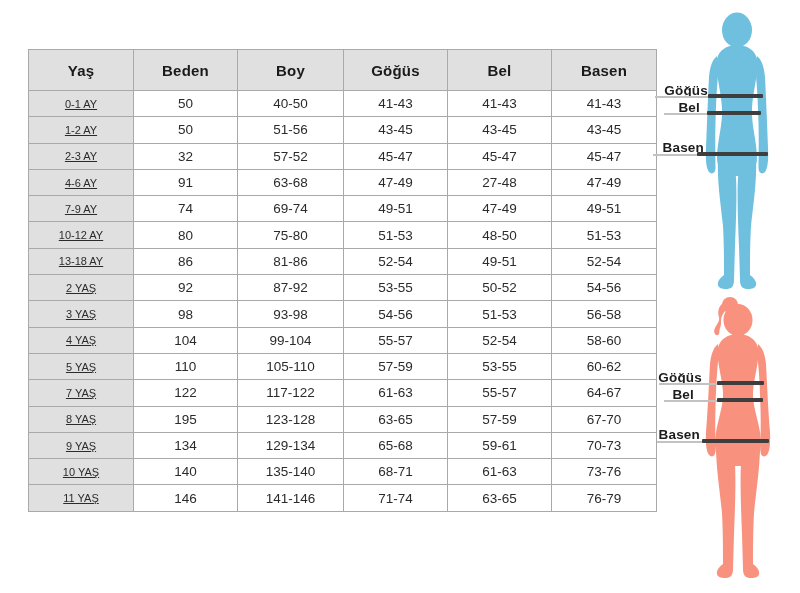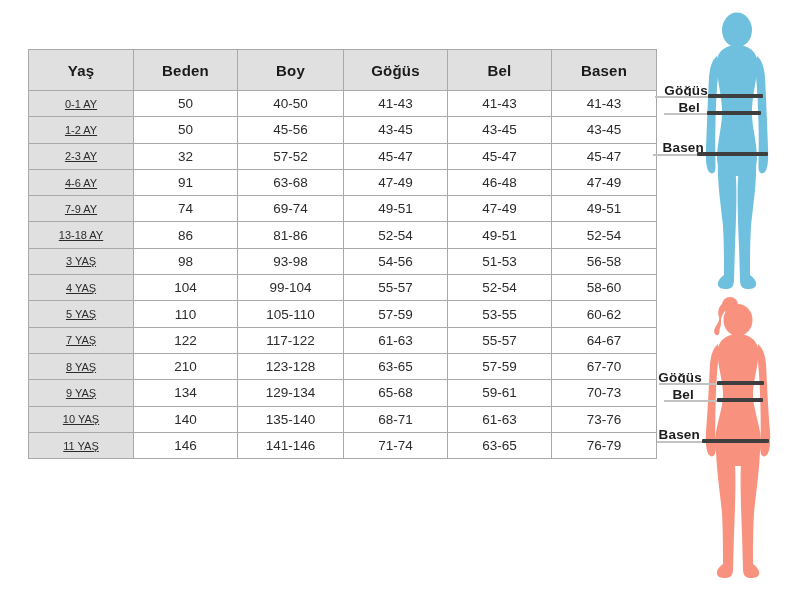--- a/index.html
+++ b/index.html
@@ -76,58 +76,74 @@
           <td class="rowlabel">0-1 AY</td>
           <td class="val">50</td>
           <td class="val">40-50</td>
           <td class="val">41-43</td>
           <td class="val">41-43</td>
           <td class="val">41-43</td>
         </tr>
         <tr>
           <td class="rowlabel">1-2 AY</td>
           <td class="val">50</td>
-          <td class="val">45-56</td>
+          <td class="val">51-56</td>
           <td class="val">43-45</td>
           <td class="val">43-45</td>
           <td class="val">43-45</td>
         </tr>
         <tr>
           <td class="rowlabel">2-3 AY</td>
           <td class="val">32</td>
           <td class="val">57-52</td>
           <td class="val">45-47</td>
           <td class="val">45-47</td>
           <td class="val">45-47</td>
         </tr>
         <tr>
           <td class="rowlabel">4-6 AY</td>
           <td class="val">91</td>
           <td class="val">63-68</td>
           <td class="val">47-49</td>
-          <td class="val">46-48</td>
+          <td class="val">27-48</td>
           <td class="val">47-49</td>
         </tr>
         <tr>
           <td class="rowlabel">7-9 AY</td>
           <td class="val">74</td>
           <td class="val">69-74</td>
           <td class="val">49-51</td>
           <td class="val">47-49</td>
           <td class="val">49-51</td>
         </tr>
         <tr>
+          <td class="rowlabel">10-12 AY</td>
+          <td class="val">80</td>
+          <td class="val">75-80</td>
+          <td class="val">51-53</td>
+          <td class="val">48-50</td>
+          <td class="val">51-53</td>
+        </tr>
+        <tr>
           <td class="rowlabel">13-18 AY</td>
           <td class="val">86</td>
           <td class="val">81-86</td>
           <td class="val">52-54</td>
           <td class="val">49-51</td>
           <td class="val">52-54</td>
         </tr>
         <tr>
+          <td class="rowlabel">2 YAŞ</td>
+          <td class="val">92</td>
+          <td class="val">87-92</td>
+          <td class="val">53-55</td>
+          <td class="val">50-52</td>
+          <td class="val">54-56</td>
+        </tr>
+        <tr>
           <td class="rowlabel">3 YAŞ</td>
           <td class="val">98</td>
           <td class="val">93-98</td>
           <td class="val">54-56</td>
           <td class="val">51-53</td>
           <td class="val">56-58</td>
         </tr>
         <tr>
           <td class="rowlabel">4 YAŞ</td>
           <td class="val">104</td>
@@ -147,21 +163,21 @@
         <tr>
           <td class="rowlabel">7 YAŞ</td>
           <td class="val">122</td>
           <td class="val">117-122</td>
           <td class="val">61-63</td>
           <td class="val">55-57</td>
           <td class="val">64-67</td>
         </tr>
         <tr>
           <td class="rowlabel">8 YAŞ</td>
-          <td class="val">210</td>
+          <td class="val">195</td>
           <td class="val">123-128</td>
           <td class="val">63-65</td>
           <td class="val">57-59</td>
           <td class="val">67-70</td>
         </tr>
         <tr>
           <td class="rowlabel">9 YAŞ</td>
           <td class="val">134</td>
           <td class="val">129-134</td>
           <td class="val">65-68</td>

